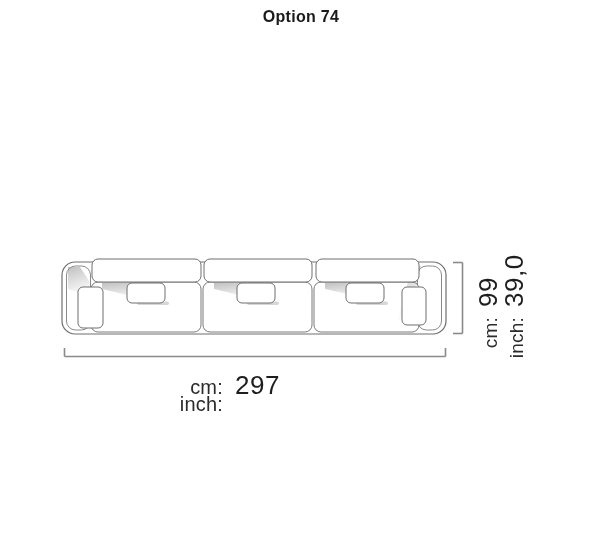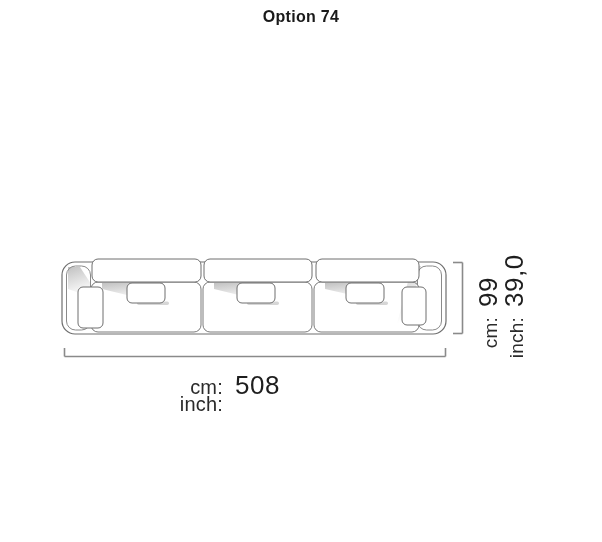--- a/index.html
+++ b/index.html
@@ -102,21 +102,21 @@
     <g stroke="#8a8a8a" stroke-width="1.6" fill="none">
       <line x1="412.5" y1="17.5" x2="412.5" y2="88.5"></line>
       <line x1="412.5" y1="17.5" x2="403" y2="17.5"></line>
       <line x1="412.5" y1="88.5" x2="403" y2="88.5"></line>
     </g>
   </svg>
 
   <div class="dim-width">
     <div class="dim-row">
       <span class="dim-prefix">cm:</span>
-      <span class="dim-value">508</span>
+      <span class="dim-value">297</span>
     </div>
     <div class="dim-row">
       <span class="dim-prefix">inch:</span>
     </div>
   </div>
 
   <div class="dim-height">
     <div class="dim-row">
       <span class="dim-prefix">cm:</span>
       <span class="dim-value">99</span>

